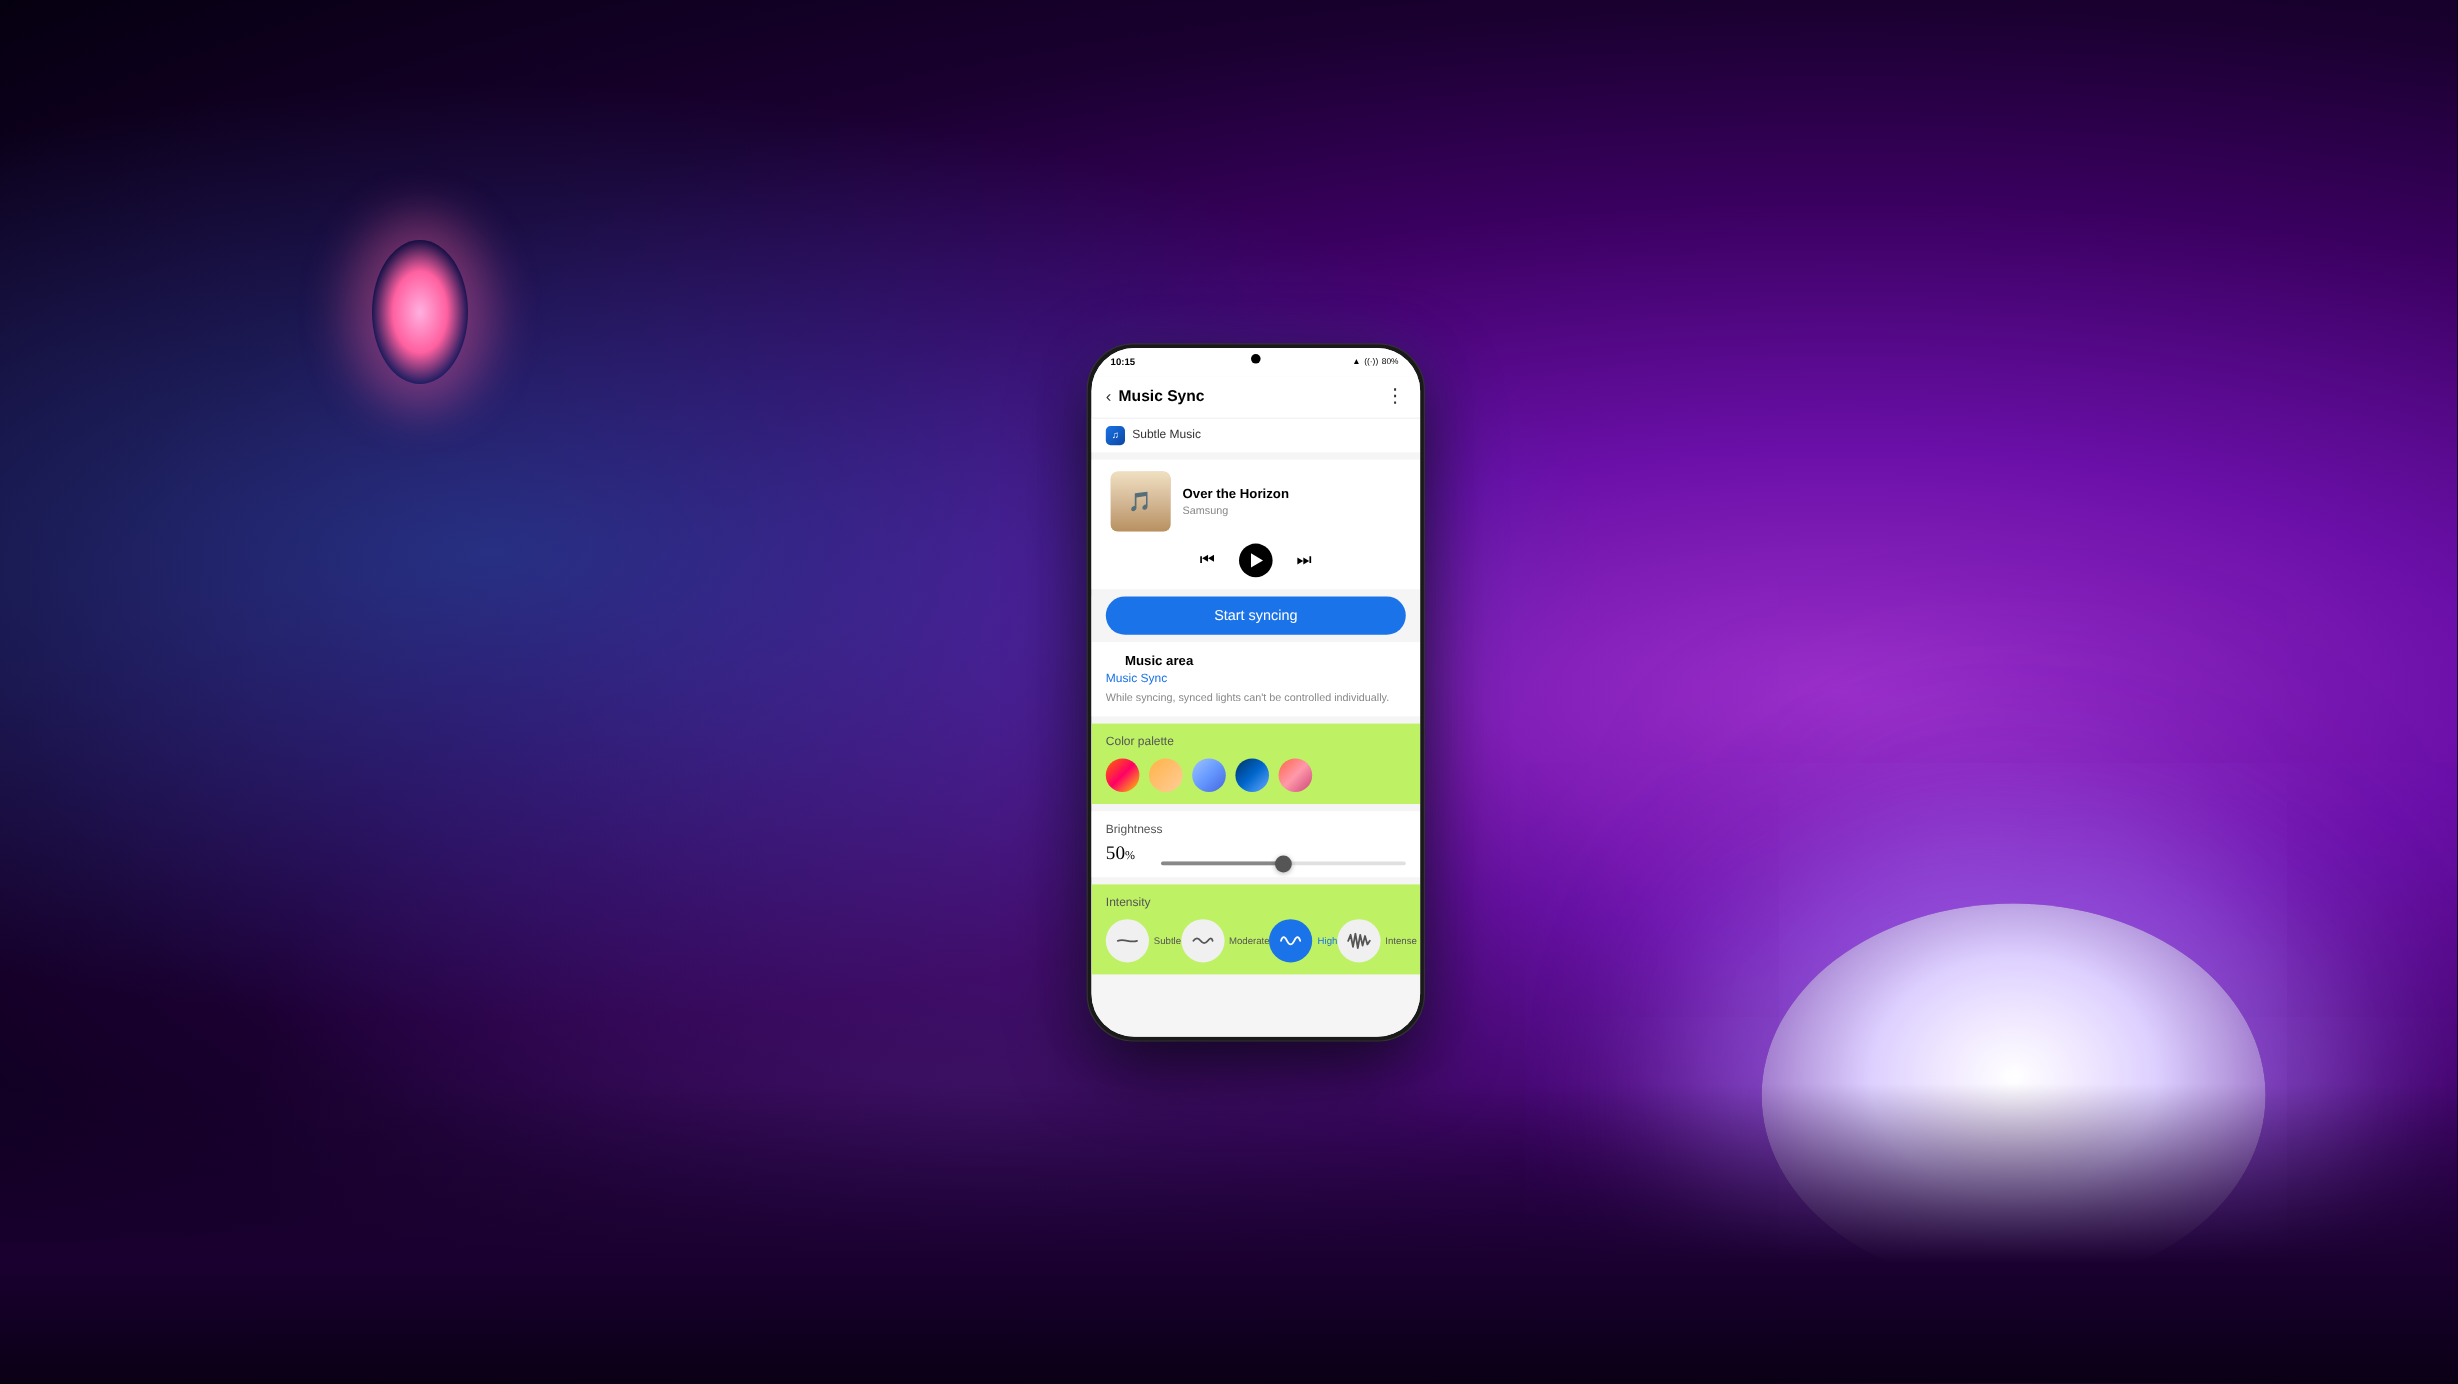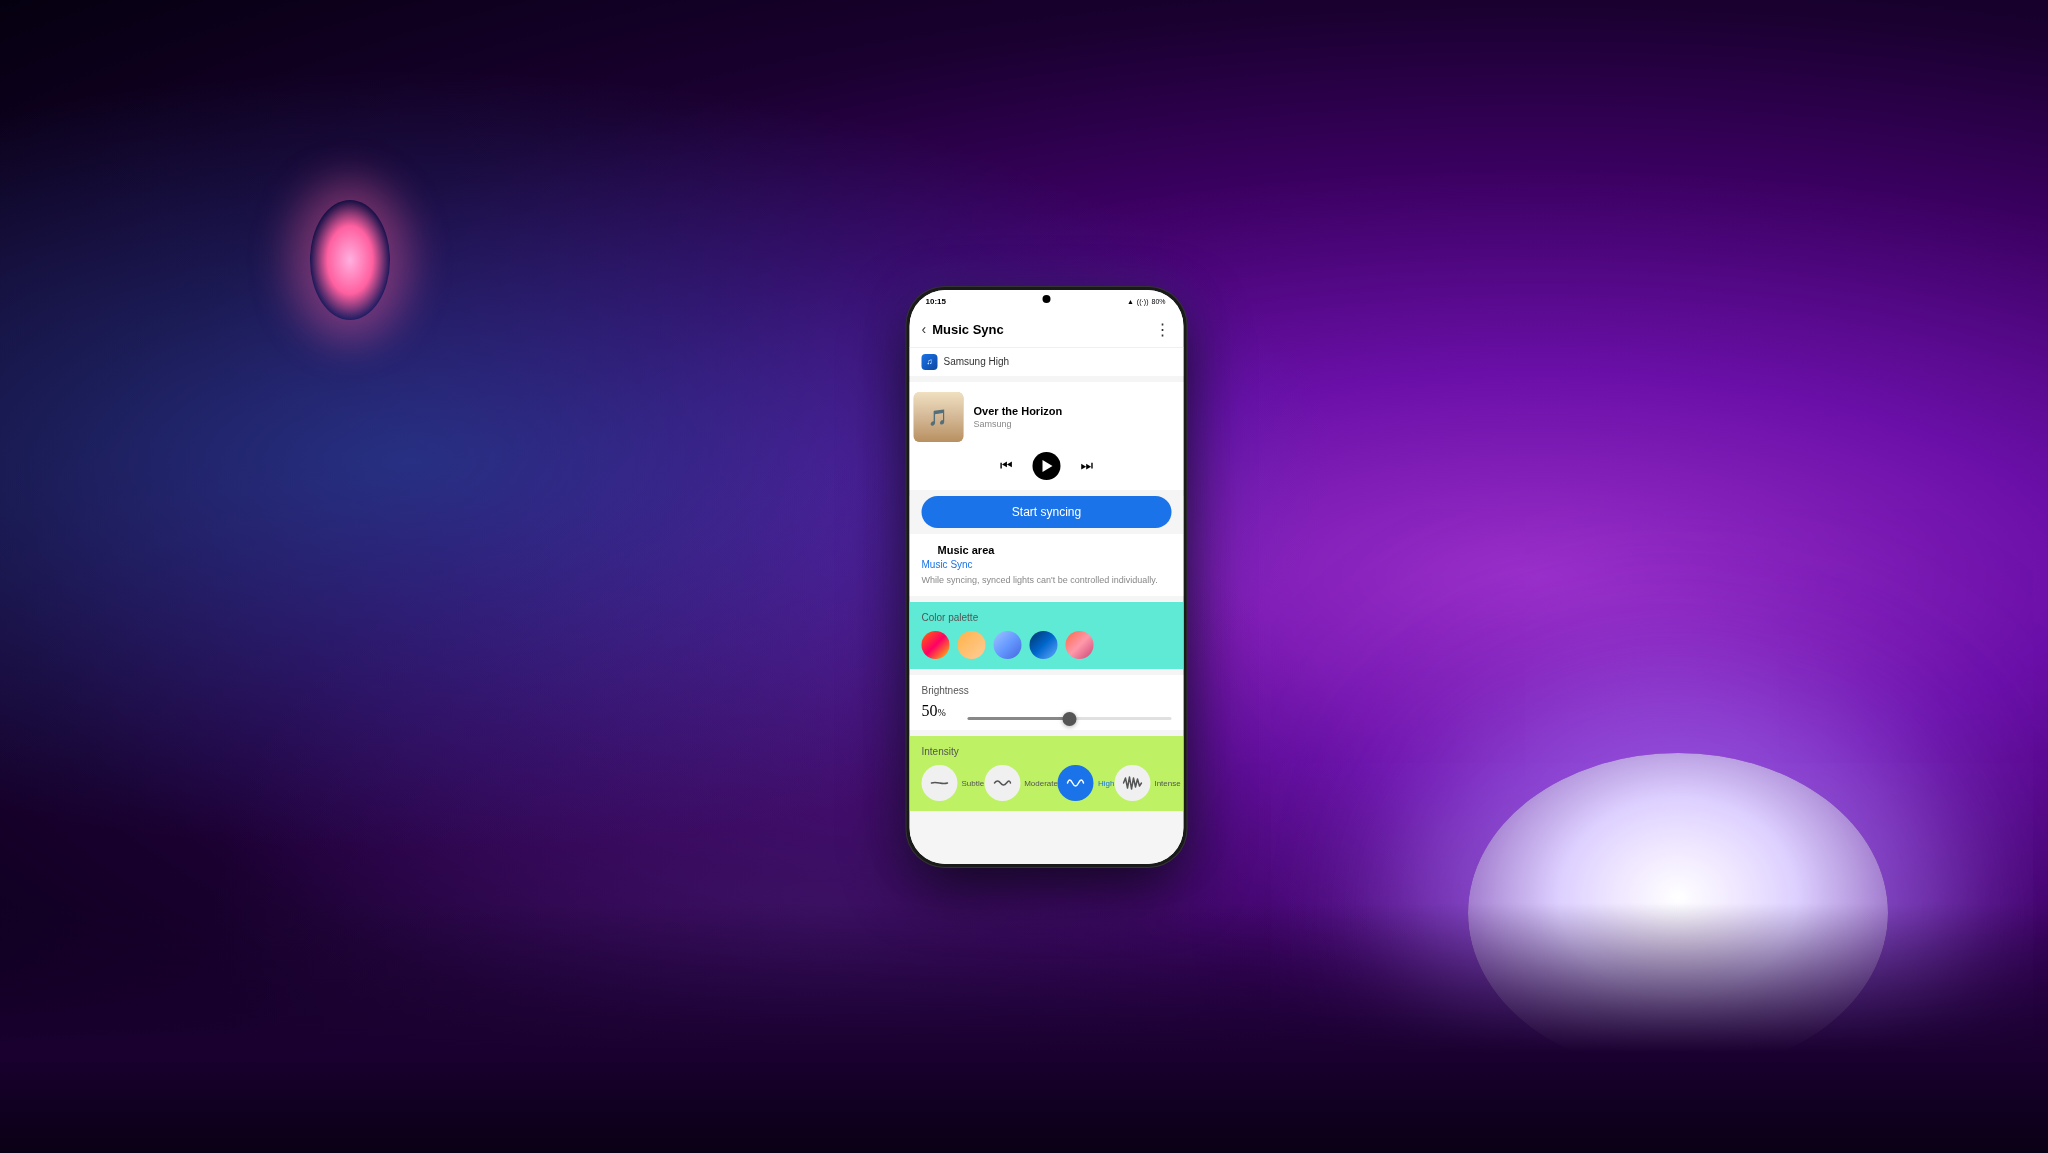--- a/index.html
+++ b/index.html
@@ -208,21 +208,21 @@
 
     .music-source-name {
       font-size: 10px;
       color: #333;
     }
 
     
     .music-card {
       background: #fff;
       margin: 0 0 6px 0;
-      padding: 10px 4px;
+      padding: 10px 16px;
     }
 
     .music-player {
       display: flex;
       align-items: center;
       gap: 10px;
       margin-bottom: 10px;
     }
 
     .album-art {
@@ -339,21 +339,21 @@
     }
 
     .section-desc {
       font-size: 9px;
       color: #888;
       line-height: 1.4;
     }
 
     
     .palette-section {
-      background: #5eead4;
+      background: #bef264;
       margin: 0 0 6px 0;
       padding: 10px 12px;
     }
 
     .palette-label {
       font-size: 10px;
       color: #555;
       margin-bottom: 8px;
     }
 
@@ -517,21 +517,21 @@
         </div>
         <span class="menu-dots">⋮</span>
       </div>
 
       <div class="content">
 
         <div class="music-source">
           <div class="samsung-music-icon">
             <span>♫</span>
           </div>
-          <span class="music-source-name">Samsung High</span>
+          <span class="music-source-name">Subtle Music</span>
         </div>
 
         <div class="music-card">
           <div class="music-player">
             <div class="album-art">
               <div class="album-figure"></div>
             </div>
             <div class="song-info">
               <div class="song-title">Over the Horizon</div>
               <div class="song-artist">Samsung</div>

